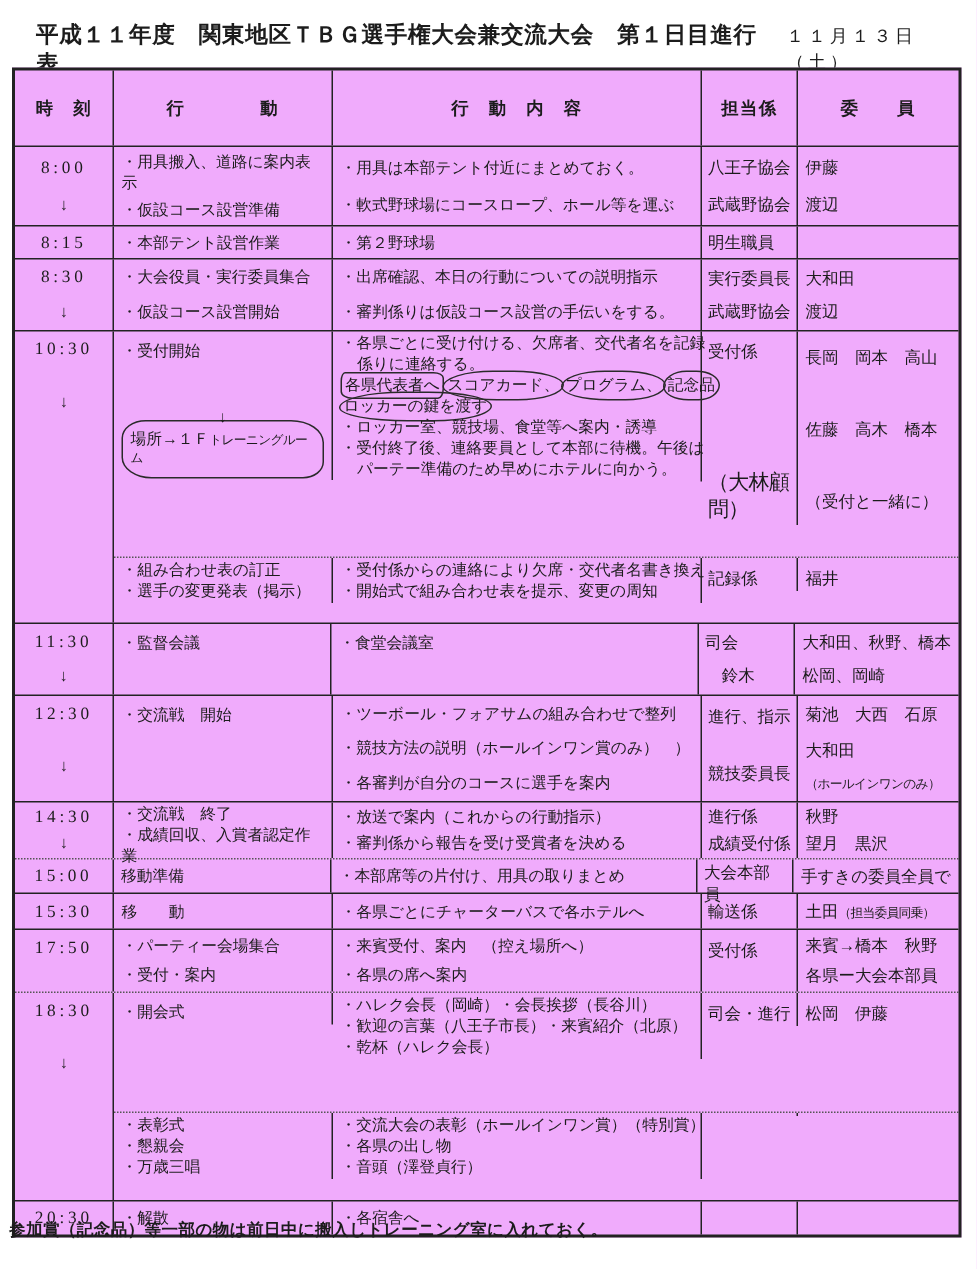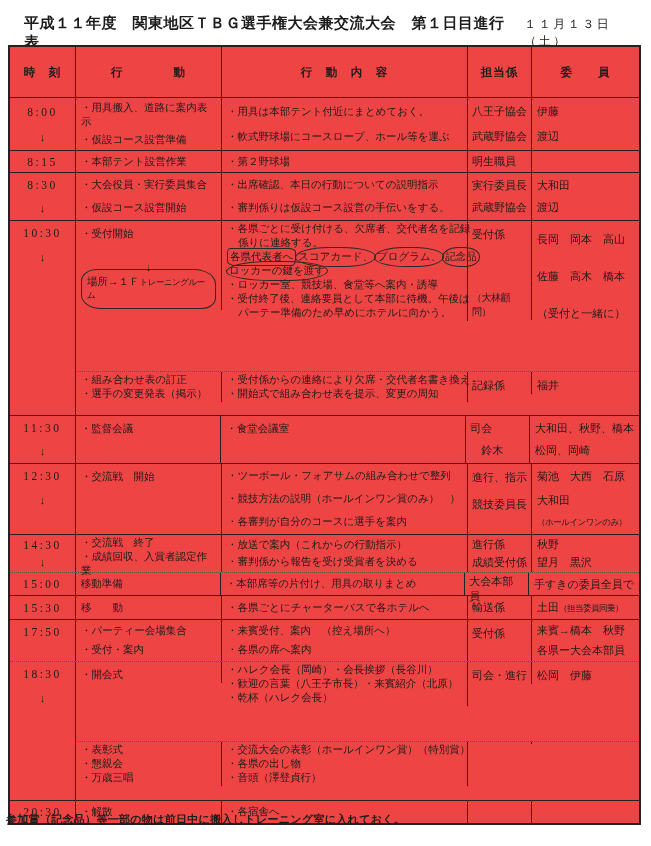--- a/index.html
+++ b/index.html
@@ -2,21 +2,21 @@
 <html><head>
 <meta charset="utf-8">
 <style>
   html,body{margin:0;padding:0;background:#fff;}
   .page{position:relative;width:651px;height:846px;background:#fff;overflow:hidden;
         font-family:"Liberation Serif","DejaVu Serif",serif;color:#1c1c1c;font-size:11px;}
   .titlebar{position:absolute;top:14px;left:0;width:100%;display:flex;justify-content:center;
             align-items:baseline;gap:18px;}
   .title{font-weight:bold;font-size:15px;letter-spacing:0.5px;margin-left:24px;}
   .date{font-size:12px;letter-spacing:2.5px;}
-  .tbl{position:absolute;top:45px;left:8px;width:633px;border:2px solid #222;box-sizing:border-box;background:#ef4444;}
+  .tbl{position:absolute;top:45px;left:8px;width:633px;border:2px solid #222;box-sizing:border-box;background:#f0abfc;}
   .row{display:flex;border-top:1px solid #222;align-items:stretch;}
   .row:first-child{border-top:none;}
   .row.dot{border-top:1px dotted #555;}
   .c{box-sizing:border-box;border-right:1px solid #222;display:flex;flex-direction:column;
      justify-content:space-around;padding:1px 5px;overflow:visible;}
   .c1{width:66px;text-align:center;align-items:center;padding:1px 2px;}
   .c2{width:146px;font-size:10.5px;}
   .c3{width:246px;font-size:10.5px;}
   .c4{width:64px;padding:1px 4px;}
   .c5{flex:1;border-right:none;}
@@ -24,23 +24,23 @@
   .blk{flex:1;display:flex;flex-direction:column;}
   .sub{display:flex;align-items:flex-start;}
   .sub2{border-top:1px dotted #555;}
   .h50{height:50px}.h52{height:52px}.h21{height:21px}.h47{height:47px}
   .h150{height:150px}.h43{height:43px}.h70{height:70px}.h37{height:37px}
   .h22{height:22px}.h23{height:23px}.h41{height:41px}.h79{height:79px}.h58{height:58px}
   .hd .c{justify-content:center;align-items:center;font-weight:bold;font-size:11.5px;letter-spacing:1px;}
   .t{letter-spacing:2.5px;font-size:11.5px;}
   .arrow{font-size:11px;}
   .top{justify-content:flex-start;}
-  .pt6{padding-top:6px;row-gap:12px;}
+  .pt6{padding-top:6px;row-gap:23px;}
   .lh25{line-height:25px;}
-  .sm{font-size:10px;letter-spacing:-0.5px;}
+  .sm{font-size:14px;letter-spacing:-0.5px;}
   .xs{font-size:8.5px;letter-spacing:-0.5px;}
   .ind{padding-left:11px;}
   .ov{display:inline-block;border:1.3px solid #2a2a2a;border-radius:50% 50% 46% 54%/64% 58% 62% 55%;
       padding:2px 2px;margin:-3px -1px;}
   .bx{display:inline-block;border:1.3px solid #2a2a2a;border-radius:3px 7px 4px 8px/6px 4px 7px 5px;
       padding:1px 2px;margin:-2px 0;}
   .locwrap{margin-top:9px;width:100%;}
   .locarrow{text-align:center;margin-bottom:-4px;position:relative;z-index:2;}
   .blob{display:inline-block;border:1.4px solid #2a2a2a;border-radius:16px 22px 14px 20px/12px 15px 11px 14px;
         padding:5px 9px 6px 5px;font-size:10.5px;}

